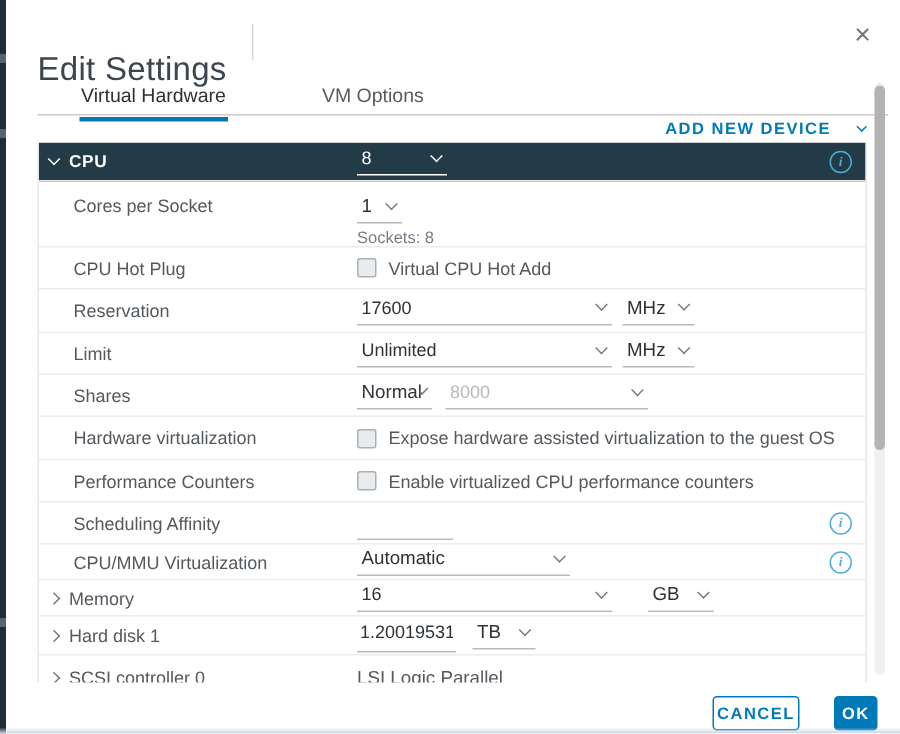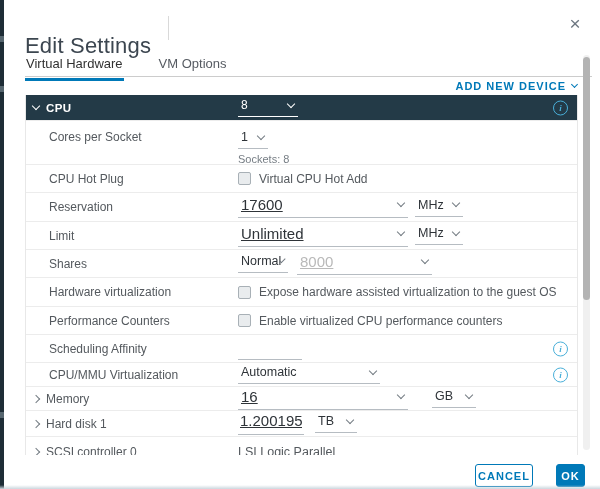--- a/index.html
+++ b/index.html
@@ -13,25 +13,25 @@
   .edge-bleed .tick { position:absolute; left:0; width:4px; height:6px; background:#56666f; }
 
   
   .dlg-title { position:absolute; left:25px; top:13px; font-size:22px; font-weight:400; color:#3c4650; letter-spacing:.2px;margin-top:20px; }
   .title-divider { position:absolute; left:168px; top:16px; width:1px; height:24px; background:#d9d9d9; }
   .close-btn { position:absolute; right:14px; top:13px; width:22px; height:22px; font-size:19px; line-height:22px;
     text-align:center; color:#6d7781; cursor:pointer; font-weight:300; }
 
   
   .tabs { position:absolute; left:25px; top:53px; display:flex; gap:34px; }
-  .tab { font-size:13px; color:#565b62; padding:3px 1px 7px 1px; cursor:pointer; }
+  .tab { font-size:13px; color:#565b62; padding:3px 1px 7px 1px; cursor:pointer;margin-left:28px; }
   .tab.active { color:#313131; border-bottom:3px solid #0079b8; }
   .tabs-rule { position:absolute; left:25px; right:8px; top:76px; height:1px; background:#cccccc; }
 
-  .add-device { position:absolute; right:23px; top:80px; display:flex; align-items:center; gap:6px;
+  .add-device { position:absolute; right:23px; top:80px; display:flex; align-items:center; gap:18px;
     font-size:11px; font-weight:700; letter-spacing:1px; color:#0079b8; cursor:pointer; }
 
   
   .grid { position:absolute; left:25px; top:95px; width:553px; height:360px; overflow:hidden;
     border-left:1px solid #e8e8e8; border-right:1px solid #e8e8e8; background:#fff; }
   .row { display:flex; align-items:center; border-bottom:1px solid #ececec; position:relative; }
   .row-label { width:212px; flex:0 0 212px; padding-left:23px; font-size:12px; color:#54595e; }
   .row-controls { display:flex; align-items:center; flex:1 1 auto; }
 
   .sect-label { display:flex; align-items:center; gap:7px; width:212px; flex:0 0 212px; padding-left:7px;
@@ -45,21 +45,21 @@
   .chev.right { transform:rotate(-45deg); }
   .chev.white { border-color:#ffffff; }
   .chev.blue  { border-color:#0079b8; width:5px; height:5px; }
 
   .select, .combo { display:flex; align-items:center; justify-content:space-between;
     border-bottom:1px solid #b6bcc2; padding:0 4px 4px 3px; cursor:pointer;
     font-size:12.5px; color:#2e3338; }
   .hdr .select { border-bottom-color:#ffffff; color:#fff; font-size:12px; }
   .combo input, .plain-input input {
     border:none; outline:none; background:transparent; font-family:"Liberation Sans",sans-serif;
-    font-size:15px; color:#2e3338; width:100%; padding:0;text-decoration:underline; }
+    font-size:12px; color:#2e3338; width:100%; padding:0; }
   .plain-input { border-bottom:1px solid #b6bcc2; padding:0 2px 4px 2px; }
   input:disabled { color:#b9b9b9; }
   .dim input { color:#b9b9b9; }
 
   .checkbox { width:13px; height:13px; border:1px solid #a8b0b6; background:#e9ecee; border-radius:2px; flex:0 0 13px; cursor:pointer; }
   .cb-label { margin-left:8px; font-size:12px; color:#54595e; }
 
   .info-icon { width:15px; height:15px; border:1px solid #49afd9; border-radius:50%; color:#49afd9;
     font-size:9px; font-weight:700; display:flex; align-items:center; justify-content:center;
     font-family:"Liberation Serif",serif; font-style:italic; cursor:pointer; flex:0 0 15px; }

